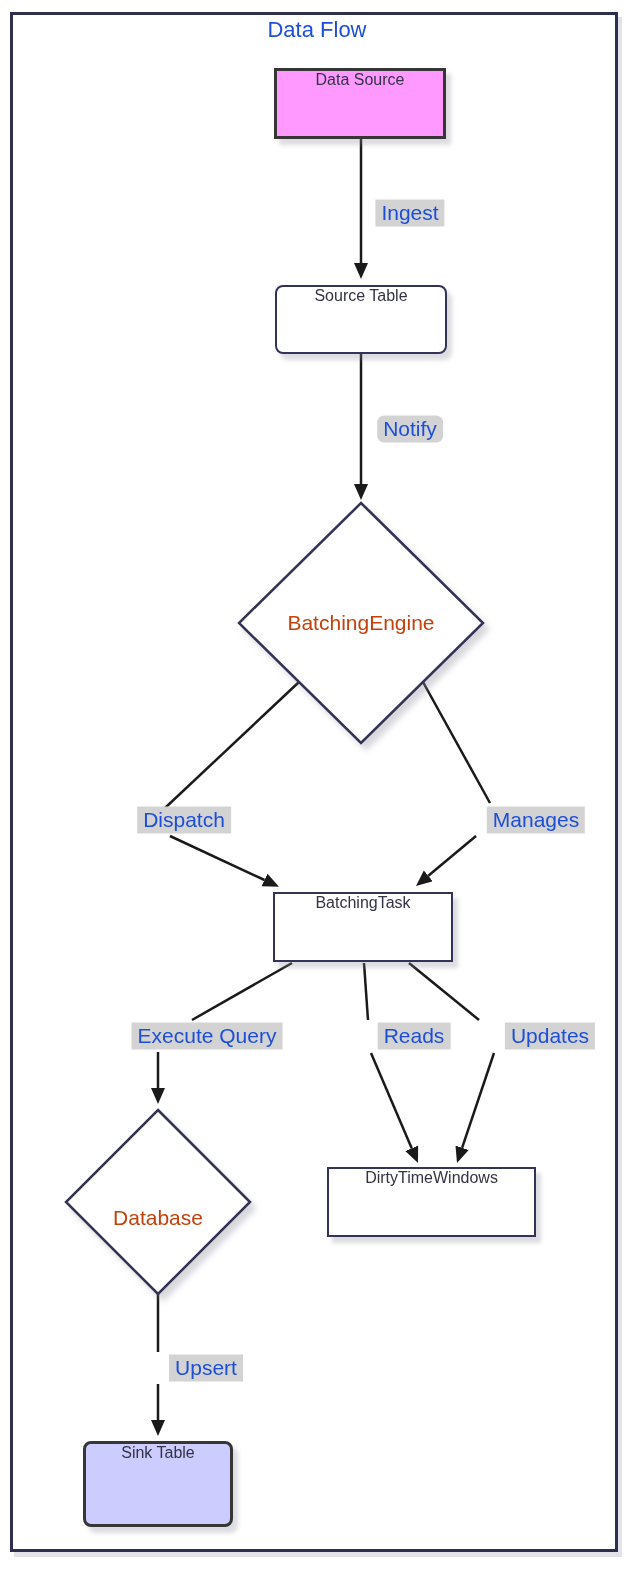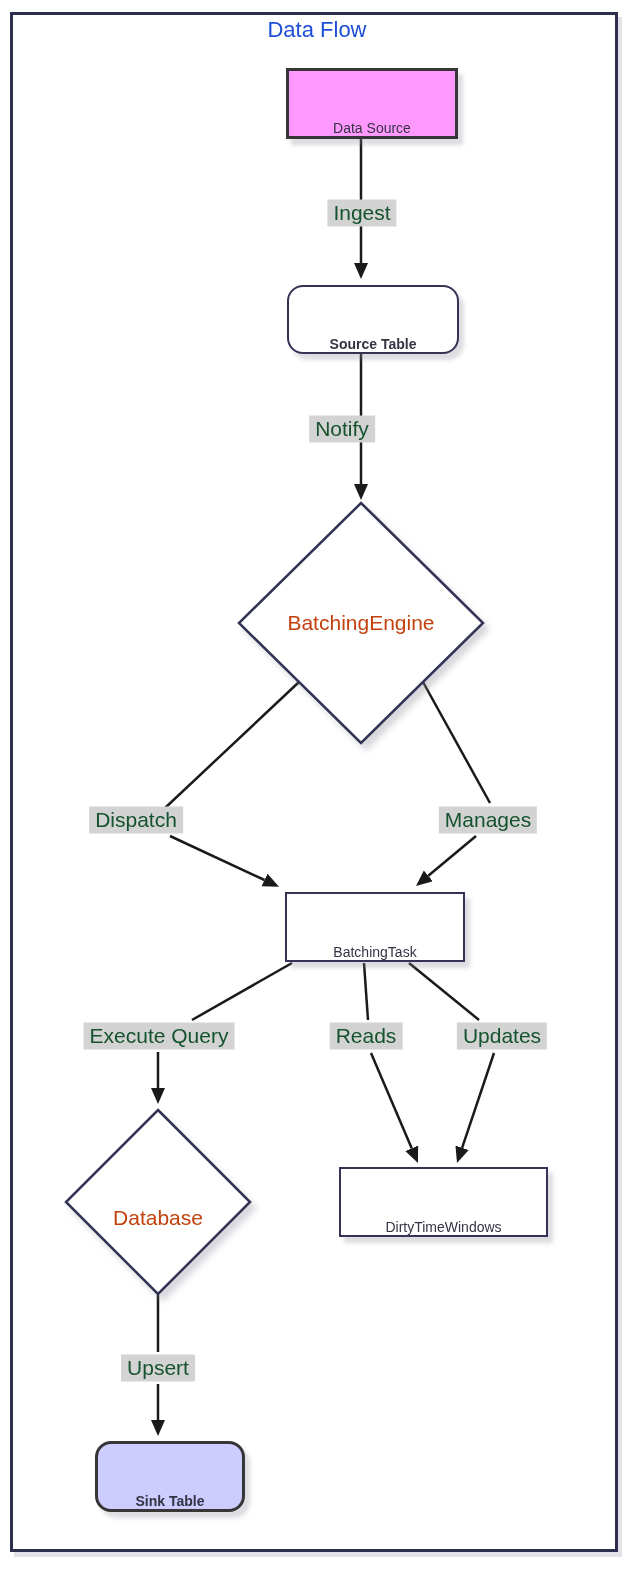--- a/index.html
+++ b/index.html
@@ -32,50 +32,50 @@
   .edge { stroke: #1a1a1a; stroke-width: 2.5; fill: none; }
   .shape-diamond {
     fill: #ffffff;
     stroke: #333355;
     stroke-width: 2.5;
     filter: drop-shadow(5px 6px 3px rgba(140,140,155,0.35));
   }
   .node {
     position: absolute;
     display: flex;
-    align-items: flex-end;
+    align-items: flex-start;
     justify-content: center;
     box-sizing: border-box;
-    font-size: 14px;
+    font-size: 16px;
     color: #333344;
     background: #ffffff;
     border: 2.5px solid #333355;
     box-shadow: 5px 6px 4px rgba(140,140,155,0.3);
     white-space: nowrap;
-    margin-left: 12px;
   }
   .node.accent { border: 3px solid #363636; }
-  .node.rounded { border-radius: 16px; font-weight: bold; }
+  .node.rounded { border-radius: 8px; }
   .node.pink { background: #ff99ff; }
   .node.lavender { background: #ccccff; }
   .diamond-label {
     position: absolute;
     transform: translate(-50%,-50%);
     font-size: 21px;
     color: #c2410c;
     white-space: nowrap;
   }
   .edge-label {
     position: absolute;
     transform: translate(-50%,-50%);
     background: #d3d3d3;
-    color: #14532d;
+    color: #1d4ed8;
     font-size: 21px;
     padding: 1px 6px 2px 6px;
     white-space: nowrap;
+    margin-left: 48px;
   }
 </style>
 </head>
 <body>
 
 <div class="canvas">
 
   <div class="frame"></div>
 
   <div class="title">Data Flow</div>
@@ -122,29 +122,29 @@
   </div>
 
   <div class="node" style="left:273px; top:892px; width:180px; height:70px;">
     <span>BatchingTask</span>
   </div>
 
   <div class="node" style="left:327px; top:1167px; width:209px; height:70px;">
     <span>DirtyTimeWindows</span>
   </div>
 
-  <div class="node accent rounded lavender" style="left:83px; top:1441px; width:150px; height:71px;">
+  <div class="node accent rounded lavender" style="left:83px; top:1441px; width:150px; height:86px;">
     <span>Sink Table</span>
   </div>
 
   <div class="diamond-label" style="left:361px; top:623px;">BatchingEngine</div>
   <div class="diamond-label" style="left:158px; top:1202px;margin-top:16px;">Database</div>
 
   <div class="edge-label" style="left:362px; top:213px;">Ingest</div>
-  <div class="edge-label" style="left:342px; top:429px;">Notify</div>
+  <div class="edge-label" style="left:362px; top:429px;border-radius:7px;">Notify</div>
   <div class="edge-label" style="left:136px; top:820px;">Dispatch</div>
   <div class="edge-label" style="left:488px; top:820px;">Manages</div>
   <div class="edge-label" style="left:159px; top:1036px;">Execute Query</div>
   <div class="edge-label" style="left:366px; top:1036px;">Reads</div>
   <div class="edge-label" style="left:502px; top:1036px;">Updates</div>
   <div class="edge-label" style="left:158px; top:1368px;">Upsert</div>
 
 </div>
 
 </body></html>

